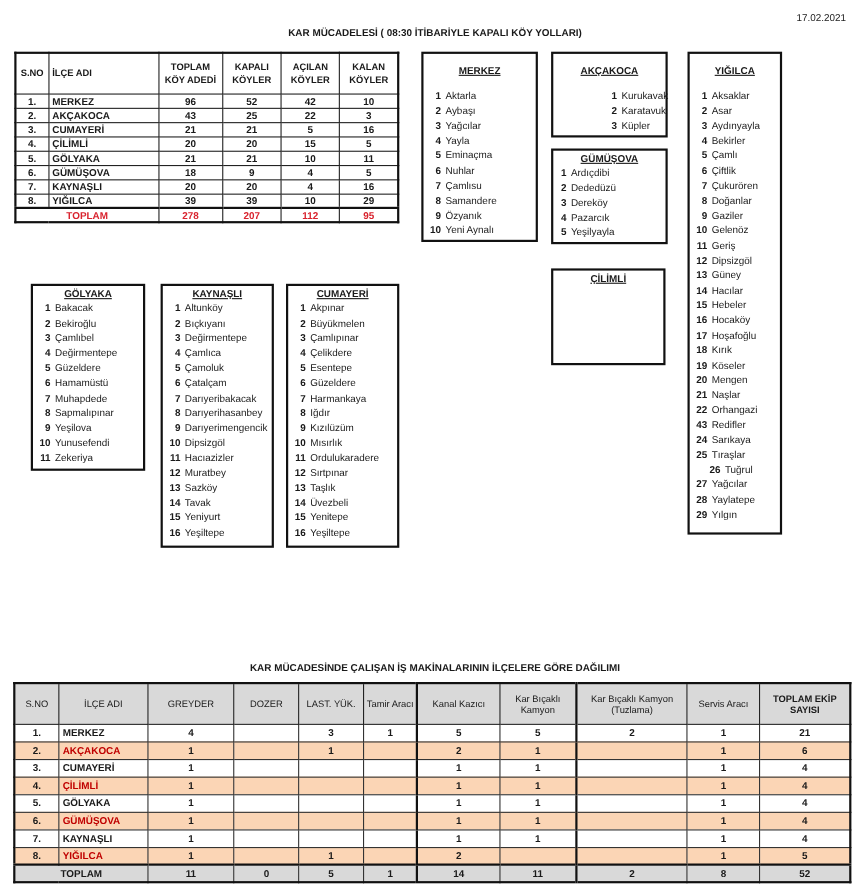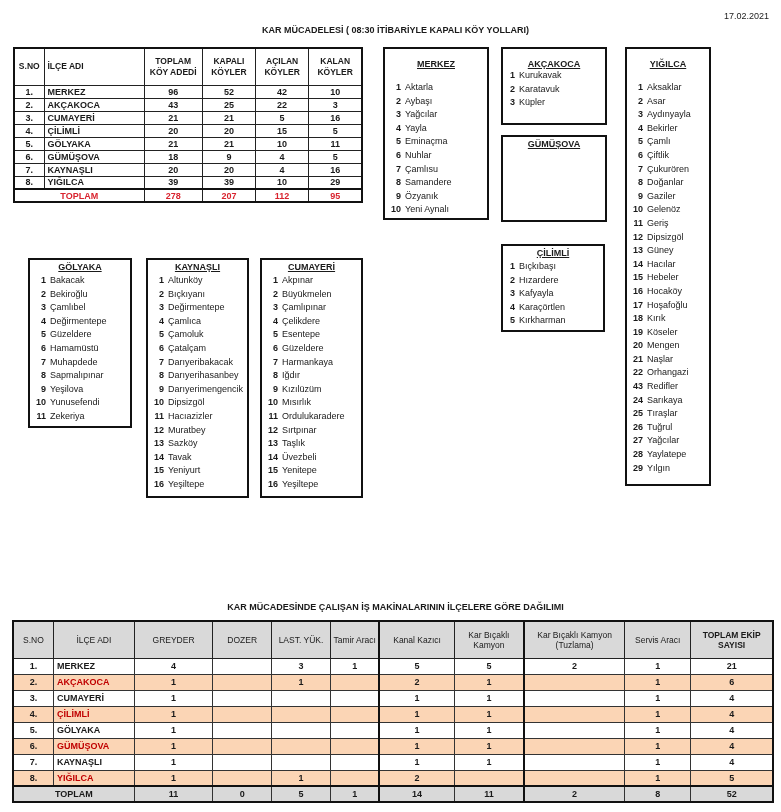--- a/index.html
+++ b/index.html
@@ -146,38 +146,38 @@
       <li><span class="n" style="width: 16px;">5</span><span>Eminaçma</span></li>
       <li><span class="n" style="width: 16px;">6</span><span>Nuhlar</span></li>
       <li><span class="n" style="width: 16px;">7</span><span>Çamlısu</span></li>
       <li><span class="n" style="width: 16px;">8</span><span>Samandere</span></li>
       <li><span class="n" style="width: 16px;">9</span><span>Özyanık</span></li>
       <li><span class="n" style="width: 16px;">10</span><span>Yeni Aynalı</span></li>
     </ul>
   </div>
 <div class="box" style="left:501px;top:47px;width:106px;height:78px;padding-top:10px;">
     <div class="hdr">AKÇAKOCA</div>
-    <ul style="">
+    <ul style="margin-top: 12px; padding-left: 46px;">
       <li><span class="n" style="width: 12px;">1</span><span>Kurukavak</span></li>
       <li><span class="n" style="width: 12px;">2</span><span>Karatavuk</span></li>
       <li><span class="n" style="width: 12px;">3</span><span>Küpler</span></li>
     </ul>
   </div>
 <div class="box" style="left:501px;top:135px;width:106px;height:87px;padding-top:2px;">
     <div class="hdr">GÜMÜŞOVA</div>
+    <ul style="margin-top: 2px;">
+      <li><span class="n" style="width: 12px;">1</span><span>Ardıçdibi</span></li>
+      <li><span class="n" style="width: 12px;">2</span><span>Dededüzü</span></li>
+      <li><span class="n" style="width: 12px;">3</span><span>Dereköy</span></li>
+      <li><span class="n" style="width: 12px;">4</span><span>Pazarcık</span></li>
+      <li><span class="n" style="width: 12px;">5</span><span>Yeşilyayla</span></li>
+    </ul>
   </div>
 <div class="box" style="left:501px;top:244px;width:104px;height:88px;padding-top:2px;">
     <div class="hdr">ÇİLİMLİ</div>
-    <ul style="margin-top: 2px;">
-      <li><span class="n" style="width: 12px;">1</span><span>Bıçkıbaşı</span></li>
-      <li><span class="n" style="width: 12px;">2</span><span>Hızardere</span></li>
-      <li><span class="n" style="width: 12px;">3</span><span>Kafyayla</span></li>
-      <li><span class="n" style="width: 12px;">4</span><span>Karaçörtlen</span></li>
-      <li><span class="n" style="width: 12px;">5</span><span>Kırkharman</span></li>
-    </ul>
   </div>
 <div class="box" style="left:625px;top:47px;width:86px;height:439px;padding-top:10px;">
     <div class="hdr">YIĞILCA</div>
     <ul style="margin-top: 12px;">
       <li><span class="n" style="width: 16px;">1</span><span>Aksaklar</span></li>
       <li><span class="n" style="width: 16px;">2</span><span>Asar</span></li>
       <li><span class="n" style="width: 16px;">3</span><span>Aydınyayla</span></li>
       <li><span class="n" style="width: 16px;">4</span><span>Bekirler</span></li>
       <li><span class="n" style="width: 16px;">5</span><span>Çamlı</span></li>
       <li><span class="n" style="width: 16px;">6</span><span>Çiftlik</span></li>
@@ -193,21 +193,21 @@
       <li><span class="n" style="width: 16px;">16</span><span>Hocaköy</span></li>
       <li><span class="n" style="width: 16px;">17</span><span>Hoşafoğlu</span></li>
       <li><span class="n" style="width: 16px;">18</span><span>Kırık</span></li>
       <li><span class="n" style="width: 16px;">19</span><span>Köseler</span></li>
       <li><span class="n" style="width: 16px;">20</span><span>Mengen</span></li>
       <li><span class="n" style="width: 16px;">21</span><span>Naşlar</span></li>
       <li><span class="n" style="width: 16px;">22</span><span>Orhangazi</span></li>
       <li><span class="n" style="width: 16px;">43</span><span>Redifler</span></li>
       <li><span class="n" style="width: 16px;">24</span><span>Sarıkaya</span></li>
       <li><span class="n" style="width: 16px;">25</span><span>Tıraşlar</span></li>
-      <li><span class="n" style="width: 16px;">26</span><span>Tuğrul</span></li>
+      <li><span class="n" style="width: 28px;">26</span><span>Tuğrul</span></li>
       <li><span class="n" style="width: 16px;">27</span><span>Yağcılar</span></li>
       <li><span class="n" style="width: 16px;">28</span><span>Yaylatepe</span></li>
       <li><span class="n" style="width: 16px;">29</span><span>Yılgın</span></li>
     </ul>
   </div>
 <div class="box" style="left:28px;top:258px;width:104px;height:170px;padding-top:2px;">
     <div class="hdr">GÖLYAKA</div>
     <ul style="margin-top: 2px;">
       <li><span class="n" style="width: 16px;">1</span><span>Bakacak</span></li>
       <li><span class="n" style="width: 16px;">2</span><span>Bekiroğlu</span></li>

